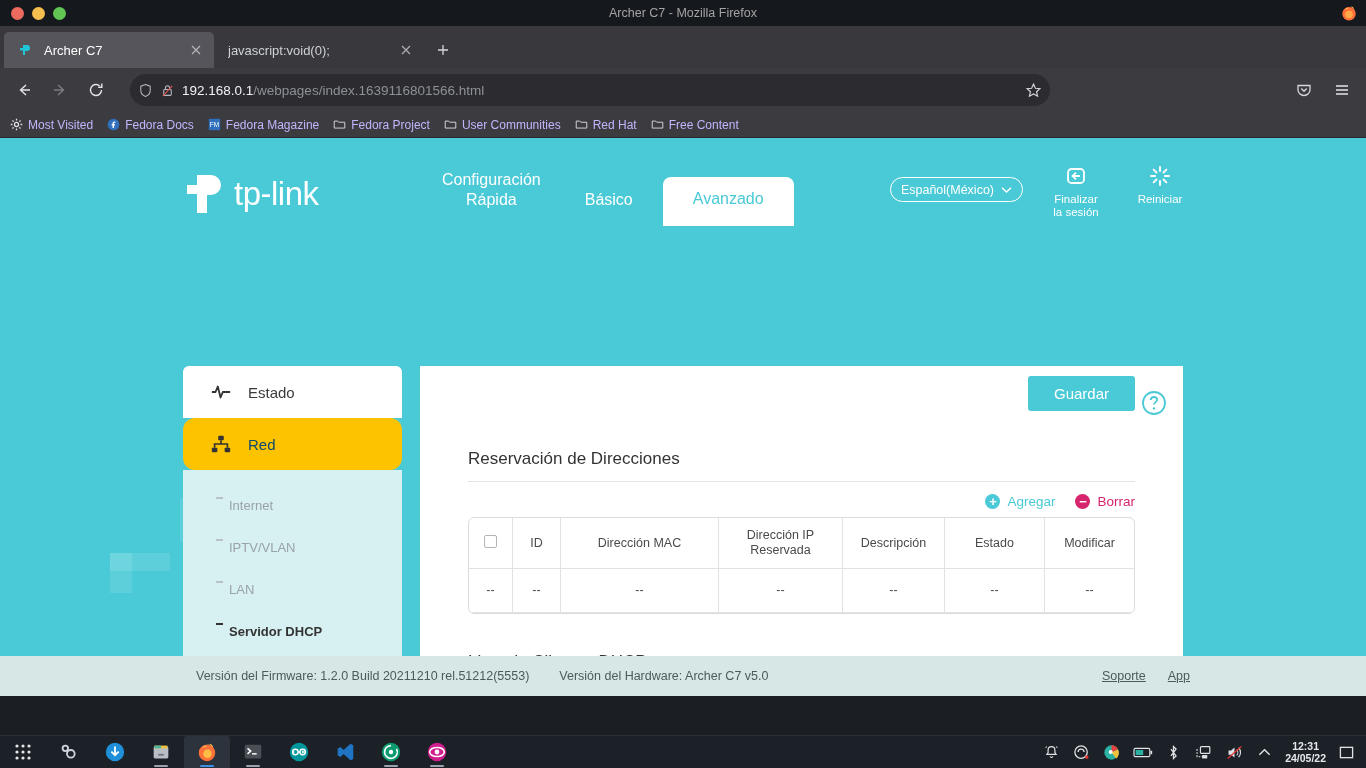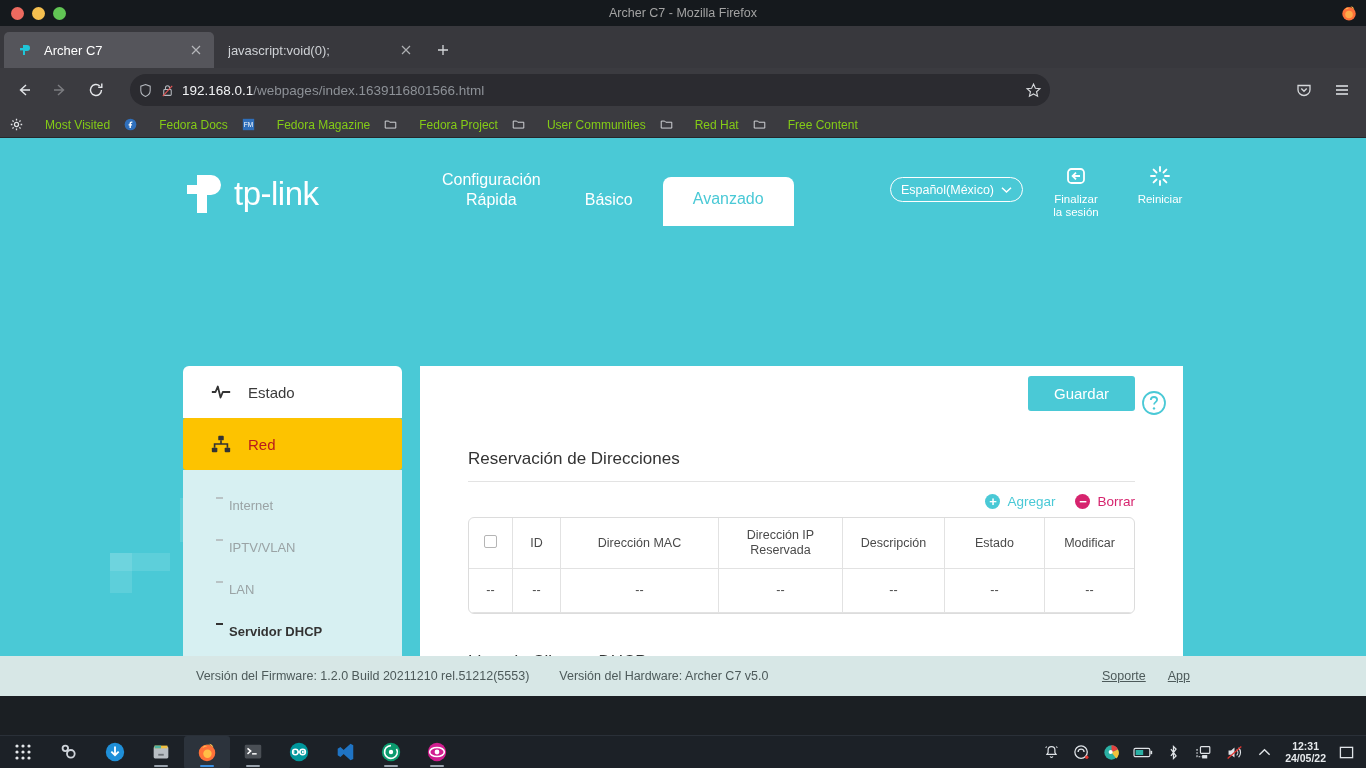--- a/index.html
+++ b/index.html
@@ -51,21 +51,21 @@
     flex:1; height:32px; background:#2b2b30; border-radius:16px; margin:0 12px 0 14px;
     display:flex; align-items:center; padding:0 8px; gap:7px;
     max-width:920px;
   }
   .url-text{ flex:1; font-size:13.5px; color:#8d9197; white-space:nowrap; overflow:hidden; }
   .url-text b{ color:#f2f3f5; font-weight:400; }
   .ff-right{ display:flex; align-items:center; gap:6px; margin-left:auto; }
 
   .ff-bookmarks{ height:26px; background:#3b3b40; display:flex; align-items:center;
                  padding:0 10px; gap:14px; border-bottom:1px solid #27272b; }
-  .bm{ display:flex; align-items:center; gap:22px; font-size:12px; color:#84cc16; white-space:nowrap; }
+  .bm{ display:flex; align-items:center; gap:5px; font-size:12px; color:#c4b5fd; white-space:nowrap; }
 
   
   .page{ position:relative; width:1366px; height:full; background:#4AC9D6; height:558px; overflow:hidden; }
   .page-bg-deco{ position:absolute; inset:0; pointer-events:none; }
   .page-bg-deco i{ position:absolute; background:rgba(255,255,255,.11); display:block; }
 
   .rt-header{ position:relative; height:88px; }
   .tplogo{ position:absolute; left:183px; top:33px; display:flex; align-items:center; gap:3px; }
   .tplogo svg{ display:block; }
 
@@ -86,21 +86,21 @@
     margin-top:13px;
   }
   .hicon{ width:62px; text-align:center; color:#fff; font-size:11.5px; line-height:13px; }
   .hicon .gl{ display:block; height:26px; margin-bottom:3px; }
 
   
   .sidebar{ position:absolute; left:183px; top:228px; width:219px; }
   .sb-card{ background:#fff; height:52px; display:flex; align-items:center; padding-left:27px; gap:16px;
             border-radius:6px; font-size:15px; color:#3a3a3a; }
   .sb-card.first{ border-radius:6px 6px 0 0; }
-  .sb-card.sel{ background:#FDC300; border-radius:3px; color:#b91c1c; }
+  .sb-card.sel{ background:#FDC300; border-radius:12px; color:#0c4a6e; }
   .sb-sub{ background:#D7F0F2; padding:14px 0 20px; }
   .sb-sub-item{ height:42px; display:flex; align-items:center; padding-left:46px; gap:10px;
                 font-size:13px; color:#9aa3a5; position:relative; }
   .sb-sub-item .dash{ position:absolute; left:33px; top:13px; width:7px; height:2px; background:#b9c3c5; }
   .sb-sub-item.active{ color:#333; font-weight:bold; }
   .sb-sub-item.active .dash{ background:#333; height:2px; }
 
   
   .panel{
     position:absolute; left:420px; top:228px; width:763px; height:470px;

